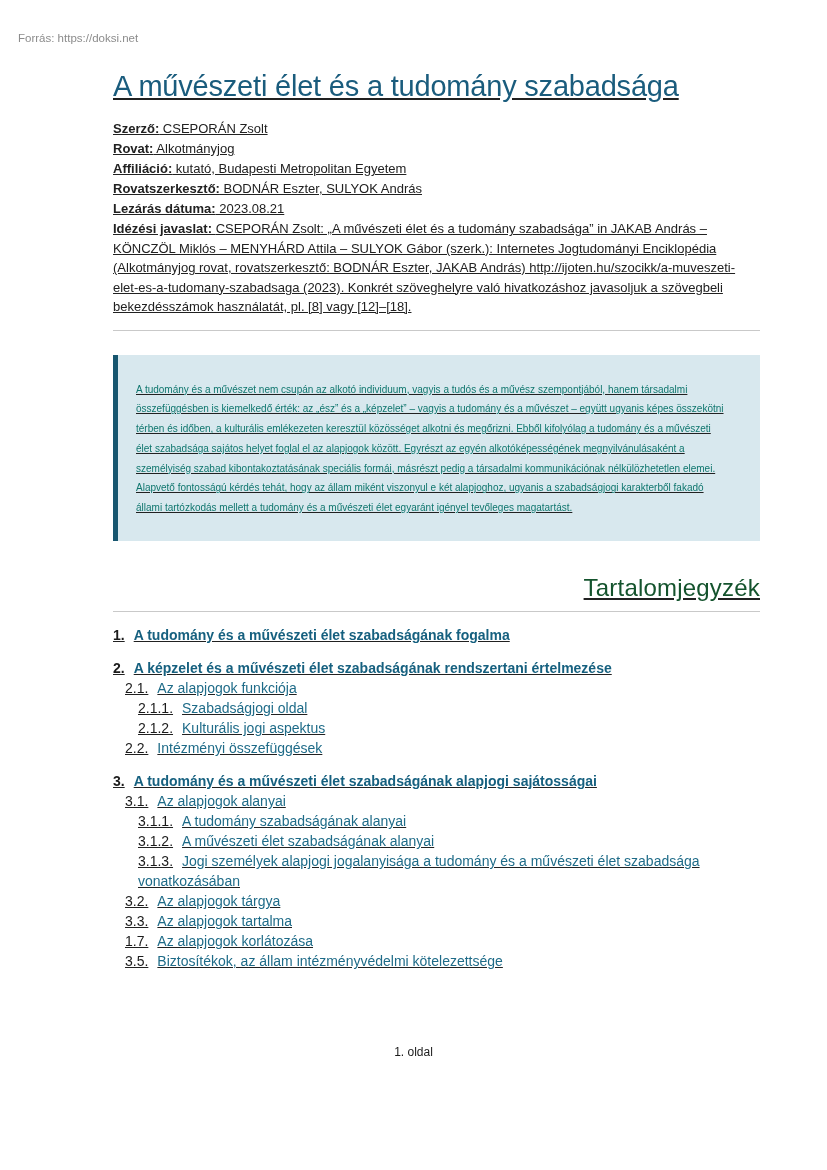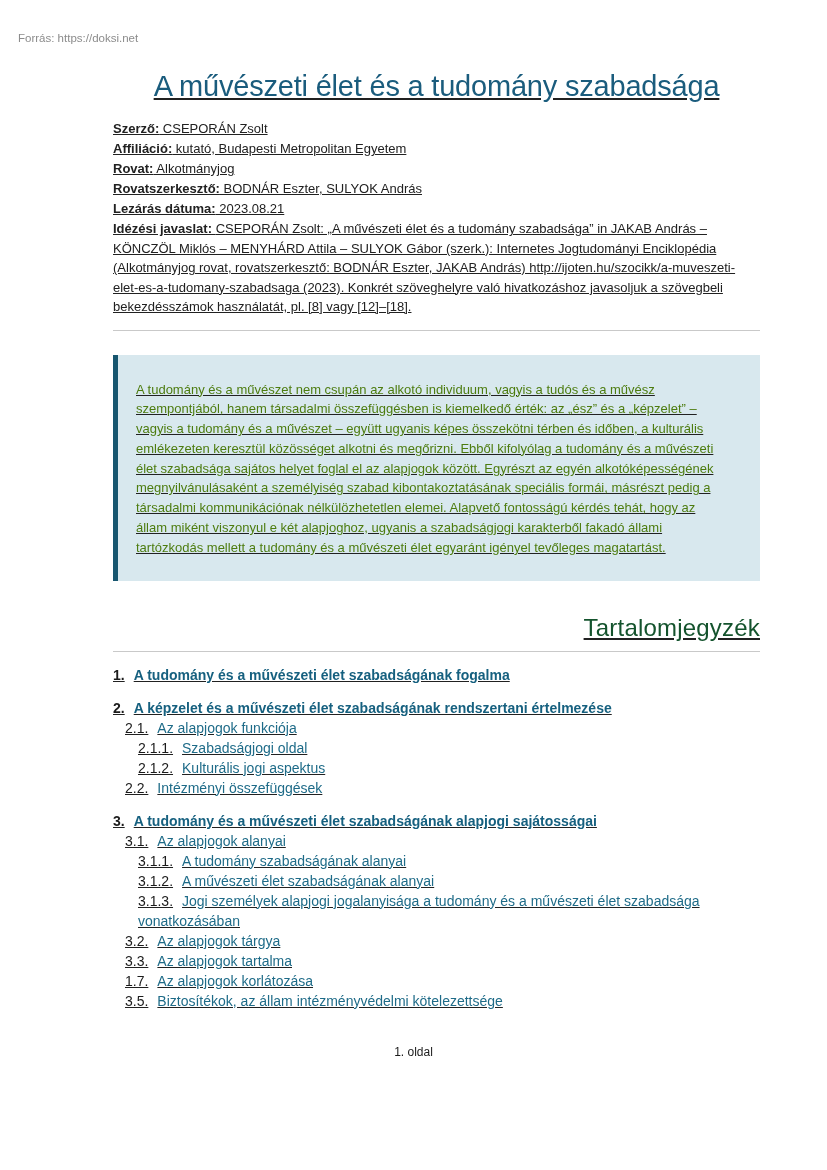--- a/index.html
+++ b/index.html
@@ -10,28 +10,28 @@
     --c-rule:#c9c9c9;
     --c-muted:#8c8c8c;
     --c-text:#212121;
   }
   *{margin:0;padding:0;box-sizing:border-box;}
   html,body{background:#ffffff;}
   body{font-family:"Liberation Sans","DejaVu Sans",sans-serif;color:var(--c-text);}
   .page{position:relative;width:827px;height:1170px;background:#ffffff;overflow:hidden;margin:16px auto;text-decoration:underline;}
   .source{position:absolute;top:16px;left:18px;font-size:11.5px;color:var(--c-muted);}
   .content{padding:52px 67px 0 113px;}
-  .title{font-size:29px;line-height:36px;font-weight:400;color:var(--c-title);letter-spacing:-0.2px;text-align:center;}
+  .title{font-size:29px;line-height:36px;font-weight:400;color:var(--c-title);letter-spacing:-0.2px;}
   .meta{margin-top:15px;font-size:13px;line-height:20px;color:var(--c-text);}
   .meta-row .meta-label{font-weight:700;}
   .citation{font-size:13px;line-height:19.5px;margin-top:0;color:var(--c-text);}
   .citation .meta-label{font-weight:700;}
   .rule{border:none;border-top:1px solid var(--c-rule);height:0;margin:13px 0 0 0;}
   .abstract{margin-top:24px;background:var(--c-abs-bg);border-left:5px solid var(--c-abs-border);
-    padding:25px 36px 23px 18px;font-size:13px;line-height:19.8px;color:#4d7c0f;}
+    padding:25px 36px 23px 18px;font-size:10px;line-height:19.8px;color:#0f766e;}
   .toc-heading{margin-top:33px;text-align:right;font-size:24px;font-weight:400;color:#14532d;letter-spacing:0.2px;}
   .toc-rule{margin-top:9px;}
   .toc{margin-top:4px;font-size:14px;}
   .toc-item{line-height:20px;}
   .toc-item .toc-number{color:#1b1b1b;margin-right:9px;}
   .toc-item .toc-link{color:var(--c-link);text-decoration:none;cursor:pointer;}
   .toc-item.level-1{margin-top:13px;font-weight:700;}
   .toc-item.level-1 .toc-link{color:#16607f;}
   .toc-item.level-2{padding-left:12px;}
   .toc-item.level-3{padding-left:25px;}
@@ -43,22 +43,22 @@
 <div class="page">
 
   <div class="source">Forrás: https://doksi.net</div>
 
   <div class="content">
 
     <h1 class="title">A művészeti élet és a tudomány szabadsága</h1>
 
     <div class="meta">
         <div class="meta-row"><span class="meta-label">Szerző:</span><span> CSEPORÁN Zsolt</span></div>
+        <div class="meta-row"><span class="meta-label">Rovat:</span><span> Alkotmányjog</span></div>
         <div class="meta-row"><span class="meta-label">Affiliáció:</span><span> kutató, Budapesti Metropolitan Egyetem</span></div>
-        <div class="meta-row"><span class="meta-label">Rovat:</span><span> Alkotmányjog</span></div>
         <div class="meta-row"><span class="meta-label">Rovatszerkesztő:</span><span> BODNÁR Eszter, SULYOK András</span></div>
         <div class="meta-row"><span class="meta-label">Lezárás dátuma:</span><span> 2023.08.21</span></div>
       </div>
 
     <p class="citation"><span class="meta-label">Idézési javaslat:</span> <span>CSEPORÁN Zsolt: „A művészeti élet és a tudomány szabadsága” in JAKAB András – KÖNCZÖL Miklós – MENYHÁRD Attila – SULYOK Gábor (szerk.): Internetes Jogtudományi Enciklopédia (Alkotmányjog rovat, rovatszerkesztő: BODNÁR Eszter, JAKAB András) http://ijoten.hu/szocikk/a-muveszeti-elet-es-a-tudomany-szabadsaga (2023). Konkrét szöveghelyre való hivatkozáshoz javasoljuk a szövegbeli bekezdésszámok használatát, pl. [8] vagy [12]–[18].</span></p>
 
     <hr class="rule">
 
     <div class="abstract">
       <span>A tudomány és a művészet nem csupán az alkotó individuum, vagyis a tudós és a művész szempontjából, hanem társadalmi összefüggésben is kiemelkedő érték: az „ész” és a „képzelet” – vagyis a tudomány és a művészet – együtt ugyanis képes összekötni térben és időben, a kulturális emlékezeten keresztül közösséget alkotni és megőrizni. Ebből kifolyólag a tudomány és a művészeti élet szabadsága sajátos helyet foglal el az alapjogok között. Egyrészt az egyén alkotóképességének megnyilvánulásaként a személyiség szabad kibontakoztatásának speciális formái, másrészt pedig a társadalmi kommunikációnak nélkülözhetetlen elemei. Alapvető fontosságú kérdés tehát, hogy az állam miként viszonyul e két alapjoghoz, ugyanis a szabadságjogi karakterből fakadó állami tartózkodás mellett a tudomány és a művészeti élet egyaránt igényel tevőleges magatartást.</span>

